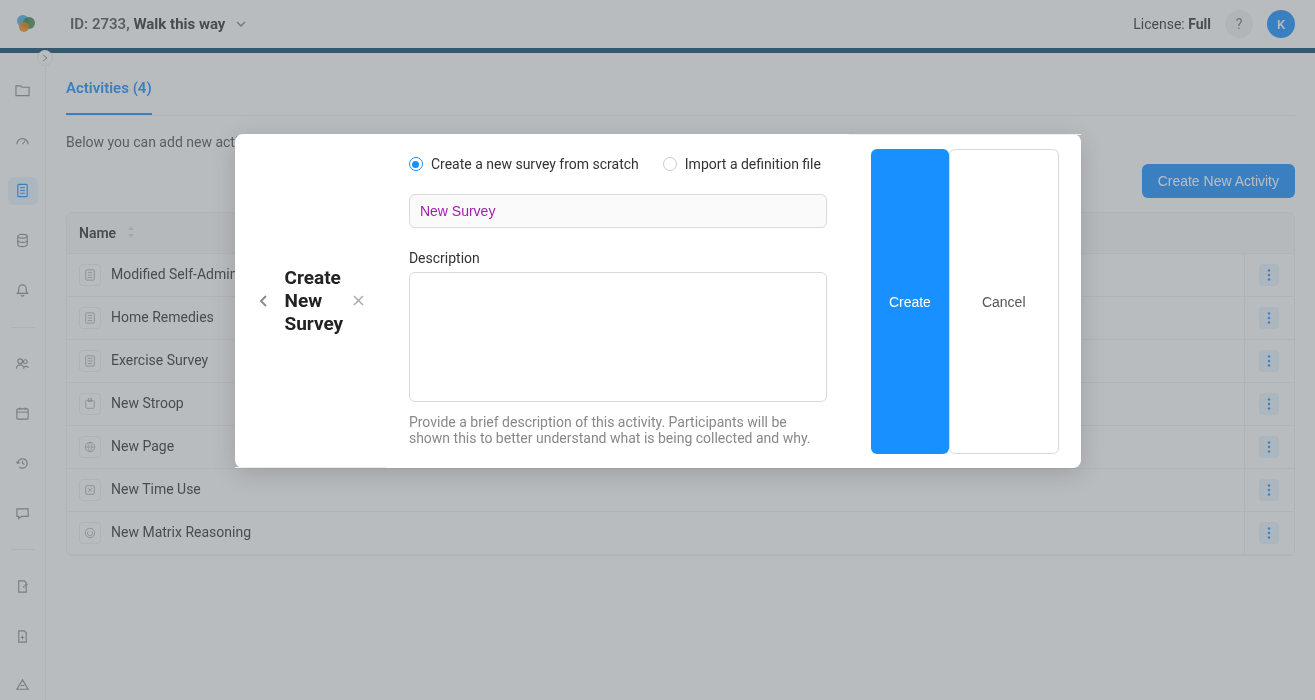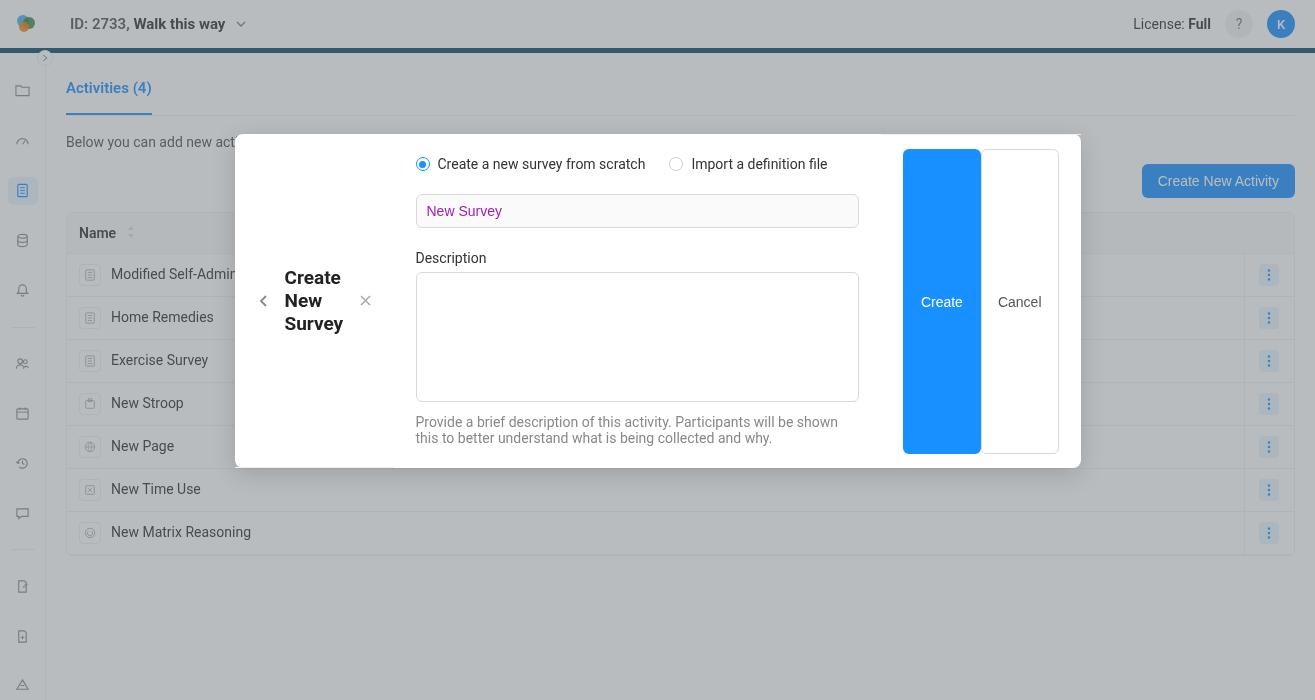--- a/index.html
+++ b/index.html
@@ -359,21 +359,21 @@
       border-top: 1px solid #f0f0f0;
       padding: 14px 22px;
       display: flex;
       justify-content: flex-end;
     }
     .secondary-btn {
       background: #fff;
       color: #555;
       border: 1px solid #d9d9d9;
       border-radius: 6px;
-      padding: 7px 16px;
+      padding: 7px 32px;
       font-size: 14px;
       cursor: pointer;
     }
     .modal .primary-btn {
       padding: 7px 18px;
     }
     svg { display: block; }
   </style>
 </head>
 <body>

